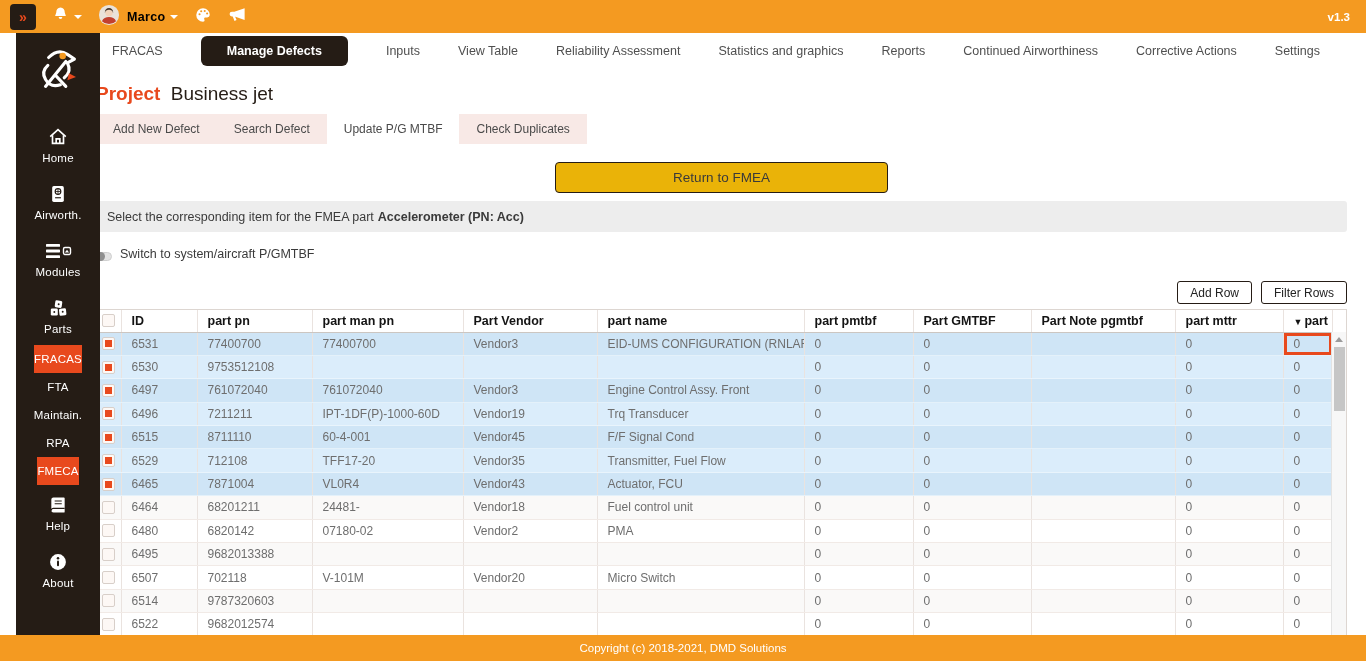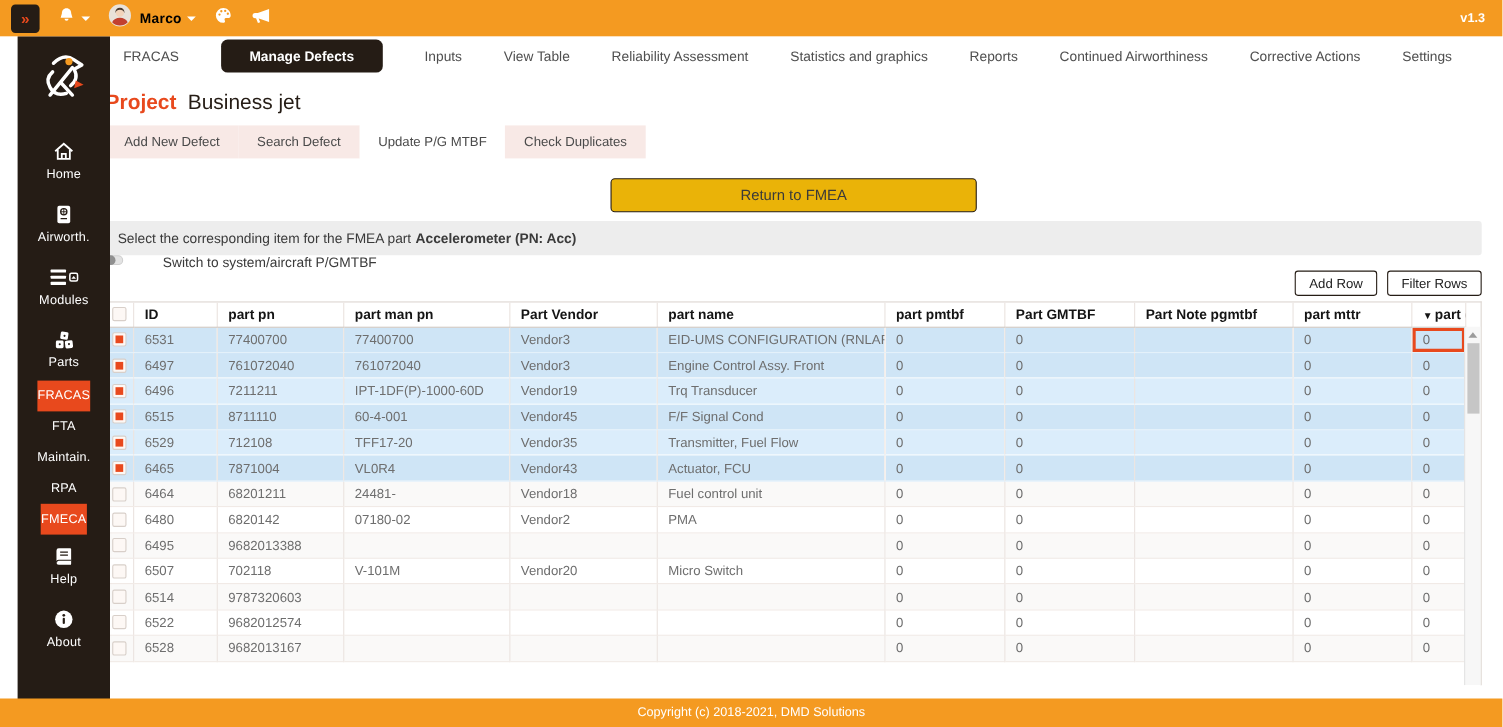--- a/index.html
+++ b/index.html
@@ -48,28 +48,28 @@
   .tab.active { background:#fff; }
 
   .return-btn { display:block; margin:18px auto 0; width:333px; height:31px; background:#eab308;
                 border:1.5px solid #251C15; border-radius:4px; font-size:13.5px; color:#3A3A3A;
                 font-family:"Liberation Sans", sans-serif; cursor:pointer; }
 
   .info-bar { margin-top:8px; height:31px; background:#EDEDED; border-radius:3px;
               display:flex; align-items:center; padding:0 11px; font-size:12.5px; color:#3A3A3A; }
   .info-part { font-weight:bold; margin-left:4px; }
 
-  .toggle-row { display:flex; align-items:flex-start;gap:28px; }
+  .toggle-row { margin-top:15px; display:flex; align-items:flex-end; }
   .switch { width:16px; height:9px; background:#E3E3E3; border:1px solid #CFCFCF; border-radius:5px;
             position:relative; cursor:pointer; }
   .switch .knob { position:absolute; left:-1px; top:-1px; width:9px; height:9px; border-radius:50%;
                   background:#8F8F8F; }
   .toggle-label { font-size:12.5px; color:#3A3A3A; margin-left:8px; }
 
-  .actions-row { margin-top:0; display:flex; justify-content:flex-end; gap:9px; }
+  .actions-row { margin-top:20px; display:flex; justify-content:flex-end; gap:9px; }
   .small-btn { background:#fff; border:1px solid #251C15; border-radius:3px; height:23px;
                padding:0 12px; font-size:12px; color:#222; font-family:"Liberation Sans", sans-serif;
                cursor:pointer; }
 
   
   .table-wrap { margin-top:5px; width:1251px; height:349px; position:relative; overflow:hidden;
                 border:1px solid #DDD6D1; border-bottom:none; }
   table { border-collapse:collapse; table-layout:fixed; width:1235px; }
   th { height:22px; font-size:12.5px; font-weight:bold; color:#141414; text-align:left;
        padding:0 10px; background:#fff; border-bottom:1px solid #CCC6C1; border-right:1px solid #EAE3DF;
@@ -348,20 +348,35 @@
               <td>77400700</td>
               <td>77400700</td>
               <td>Vendor3</td>
               <td>EID-UMS CONFIGURATION (RNLAF)</td>
               <td>0</td>
               <td>0</td>
               <td></td>
               <td>0</td>
               <td class="active-cell">0</td>
             </tr>
+            <tr class="sel odd">
+              <td class="cb-cell">
+                <div class="cb checked"></div>
+              </td>
+              <td>6530</td>
+              <td>9753512108</td>
+              <td></td>
+              <td></td>
+              <td></td>
+              <td>0</td>
+              <td>0</td>
+              <td></td>
+              <td>0</td>
+              <td>0</td>
+            </tr>
             <tr class="sel even">
               <td class="cb-cell">
                 <div class="cb checked"></div>
               </td>
               <td>6497</td>
               <td>761072040</td>
               <td>761072040</td>
               <td>Vendor3</td>
               <td>Engine Control Assy. Front</td>
               <td>0</td>

